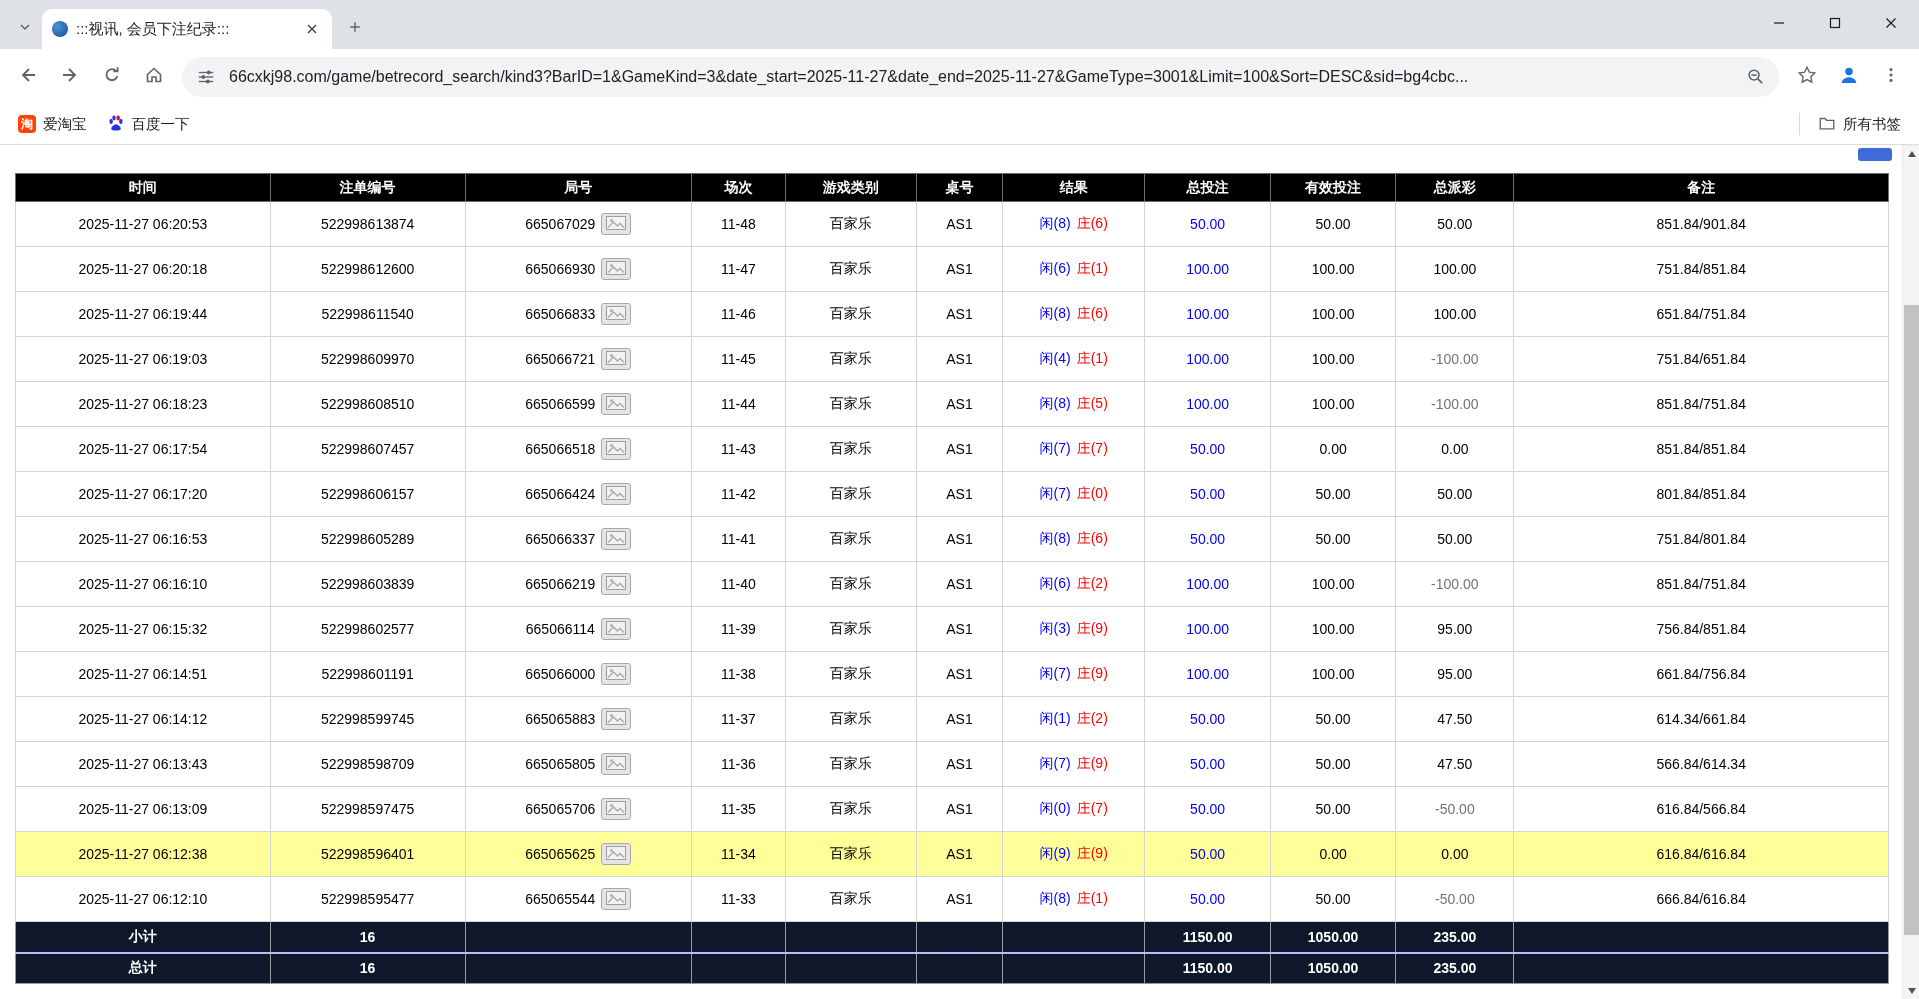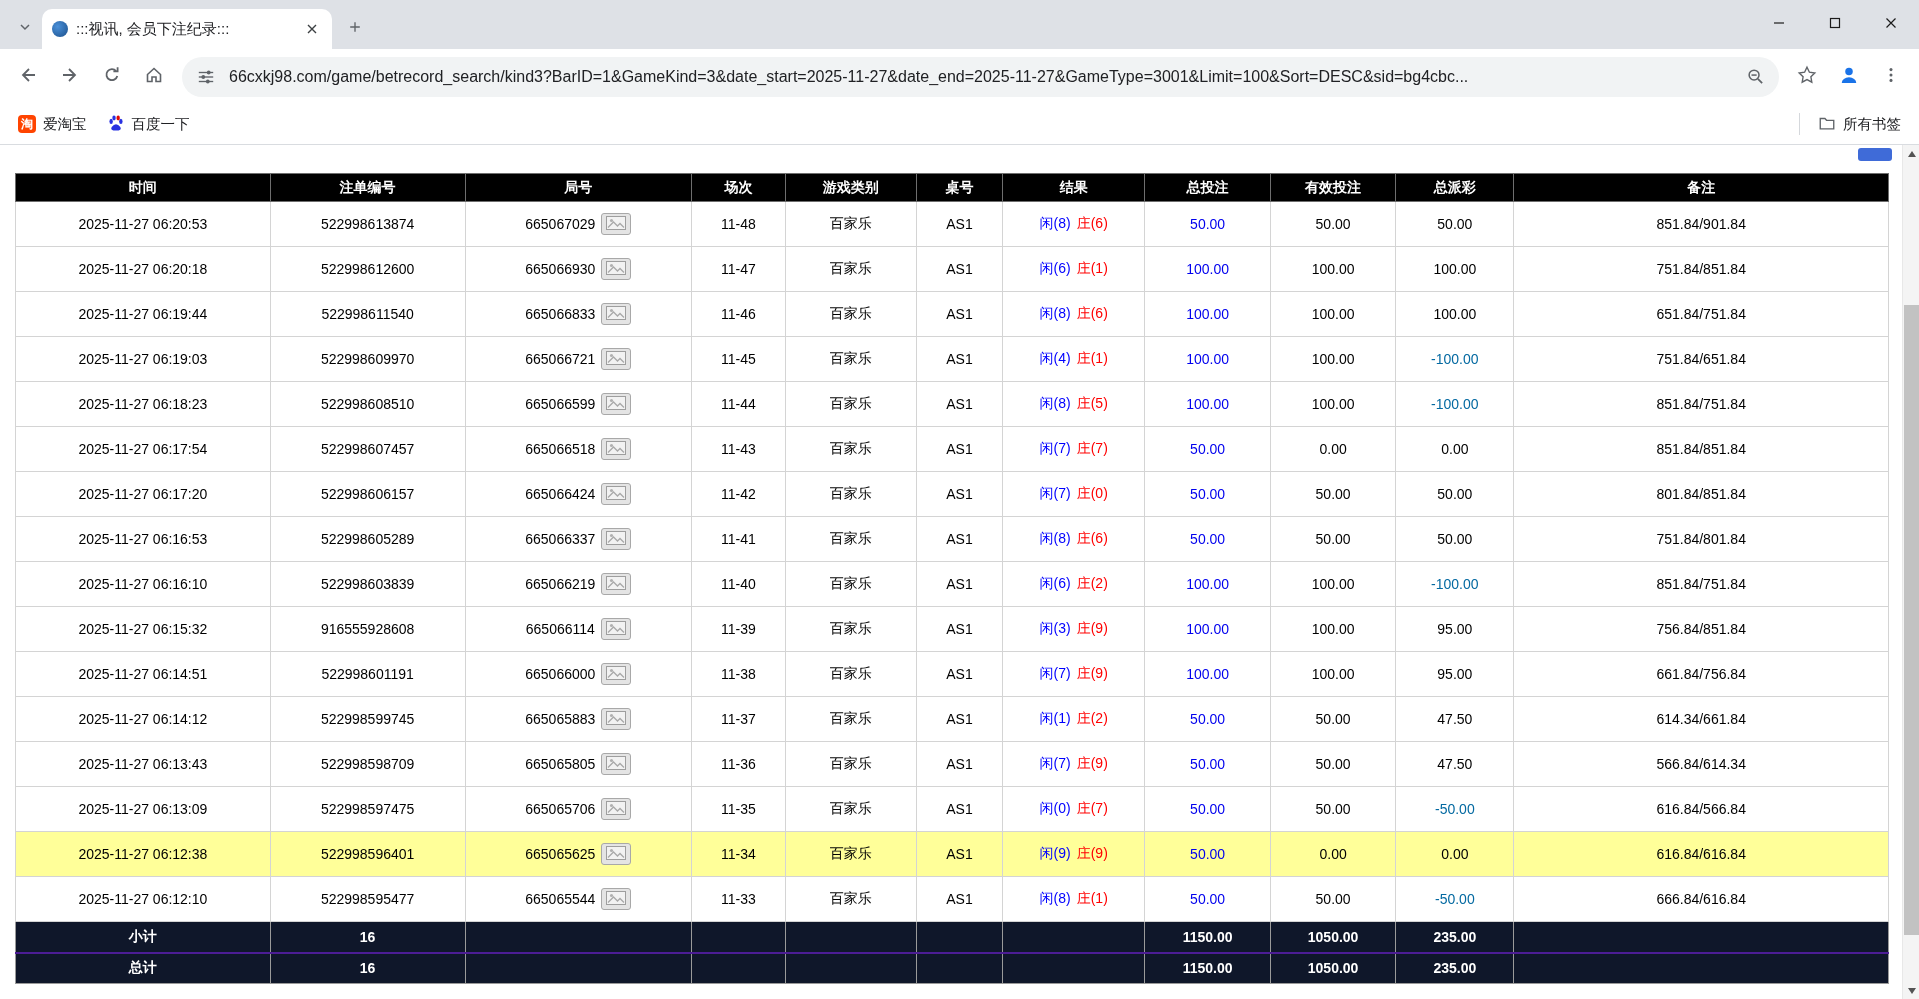--- a/index.html
+++ b/index.html
@@ -39,26 +39,26 @@
   
   .page { position:relative; flex:1; background:#fff; overflow:hidden; }
   .partial-btn { position:absolute; top:3px; right:27px; width:34px; height:13px; background:#3f6bd8; border-radius:3px; cursor:pointer; }
 
   .table-wrap { position:absolute; left:15px; top:28px; width:1874px;border-radius:15px; }
   table { width:100%; border-collapse:collapse; table-layout:fixed; font-size:14px; }
   thead th { background:#000; color:#fff; font-weight:700; height:28px; border:1px solid #6e6e6e; padding:0 4px; }
   tbody td { background:#fff; height:45px; border:1px solid #d4d4d4; text-align:center; padding:0 4px; color:#000; }
   tbody tr.hl td { background:#ffff99; }
   tfoot td { background:#0f172a; color:#fff; font-weight:700; height:31px; border:1px solid #9a9a9a; text-align:center; }
-  tfoot tr + tr td { border-top:2px solid #4c1d95; }
+  tfoot tr + tr td { border-top:2px solid #c4b5fd; }
 
   .res-p { color:#0000ff; margin-right:6px; }
   .res-b { color:#ff0000;text-align:center; }
   .bet-link { color:#0000ee; cursor:pointer; }
-  td.neg { color:#0369a1; }
+  td.neg { color:#737373; }
   .round-wrap { display:inline-flex; align-items:center; gap:6px; }
   .img-btn { display:inline-flex; width:30px; height:22px; background:#e4e4e4; border:1px solid #a8a8a8; border-radius:3px; align-items:center; justify-content:center; cursor:pointer; }
 
   
   .scrollbar { position:absolute; top:0; right:0; width:17px; height:100%; background:#f4f4f4; border-left:1px solid #e8e8e8; }
   .sb-btn { position:absolute; left:0; width:17px; height:17px; display:flex; align-items:center; justify-content:center; cursor:pointer; }
   .sb-up { top:0; } .sb-down { bottom:0; }
   .tri-up { width:0; height:0; border-left:4px solid transparent; border-right:4px solid transparent; border-bottom:6px solid #535353; }
   .tri-down { width:0; height:0; border-left:4px solid transparent; border-right:4px solid transparent; border-top:6px solid #535353; }
   .sb-thumb { position:absolute; left:1px; width:15px; top:160px; height:630px; background:#c2c2c2; cursor:pointer; }
@@ -459,21 +459,21 @@
               <td>百家乐</td>
               <td>AS1</td>
               <td><span class="res-p">闲(6)</span><span class="res-b">庄(2)</span></td>
               <td><span class="bet-link">100.00</span></td>
               <td>100.00</td>
               <td class="neg">-100.00</td>
               <td>851.84/751.84</td>
             </tr>
             <tr>
               <td>2025-11-27 06:15:32</td>
-              <td>916555928608</td>
+              <td>522998602577</td>
               <td><span class="round-wrap">
                   <span>665066114</span>
                   <span class="img-btn">
                     <span><svg width="20" height="14" viewBox="0 0 20 14">
                         <rect x="0.5" y="0.5" width="19" height="13" fill="#f2f2f2" stroke="#9e9e9e"></rect>
                         <circle cx="5.5" cy="4.5" r="1.6" fill="#b0b0b0"></circle>
                         <path d="M2 11.5 L7.5 6 L11.5 10 L14 7.5 L18 11.5" fill="none" stroke="#a8a8a8" stroke-width="1.3"></path>
                       </svg></span>
                   </span>
                 </span></td>

